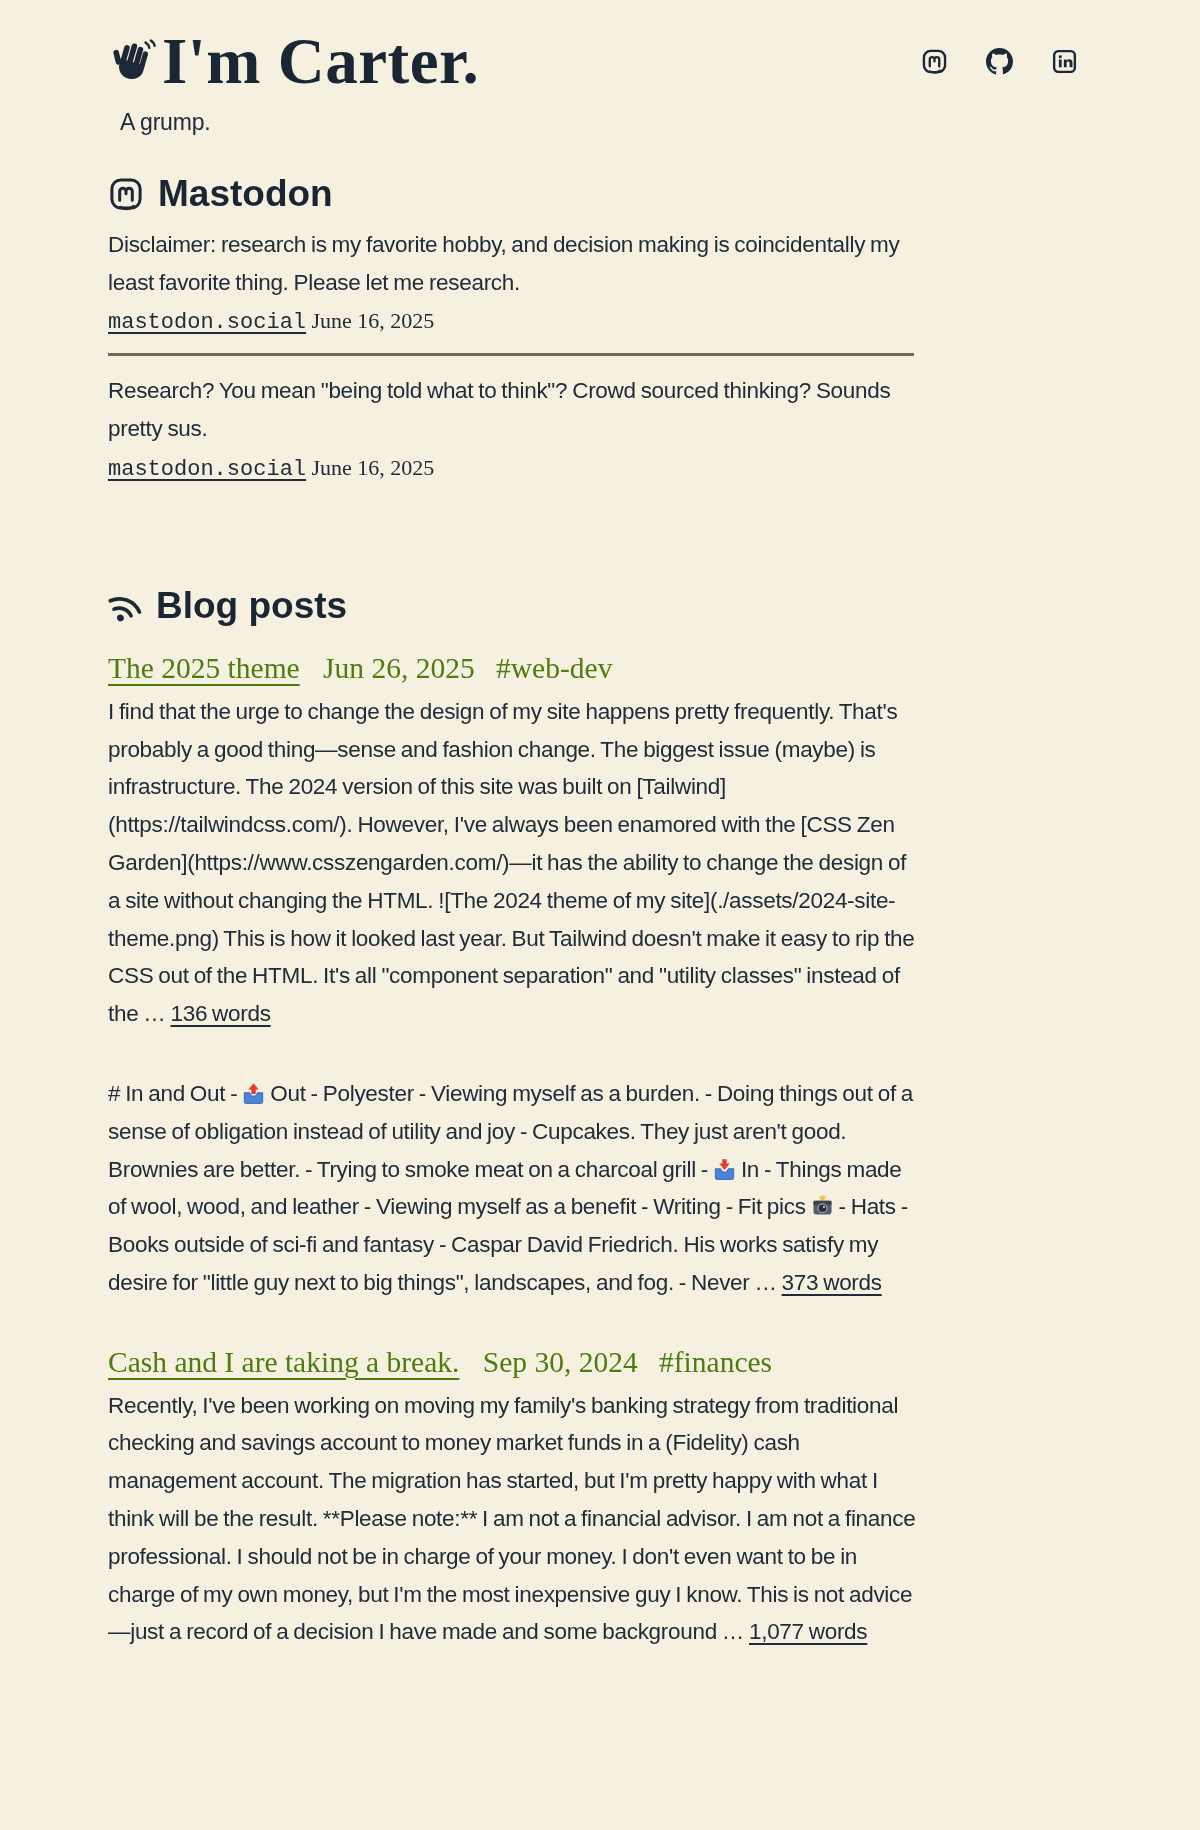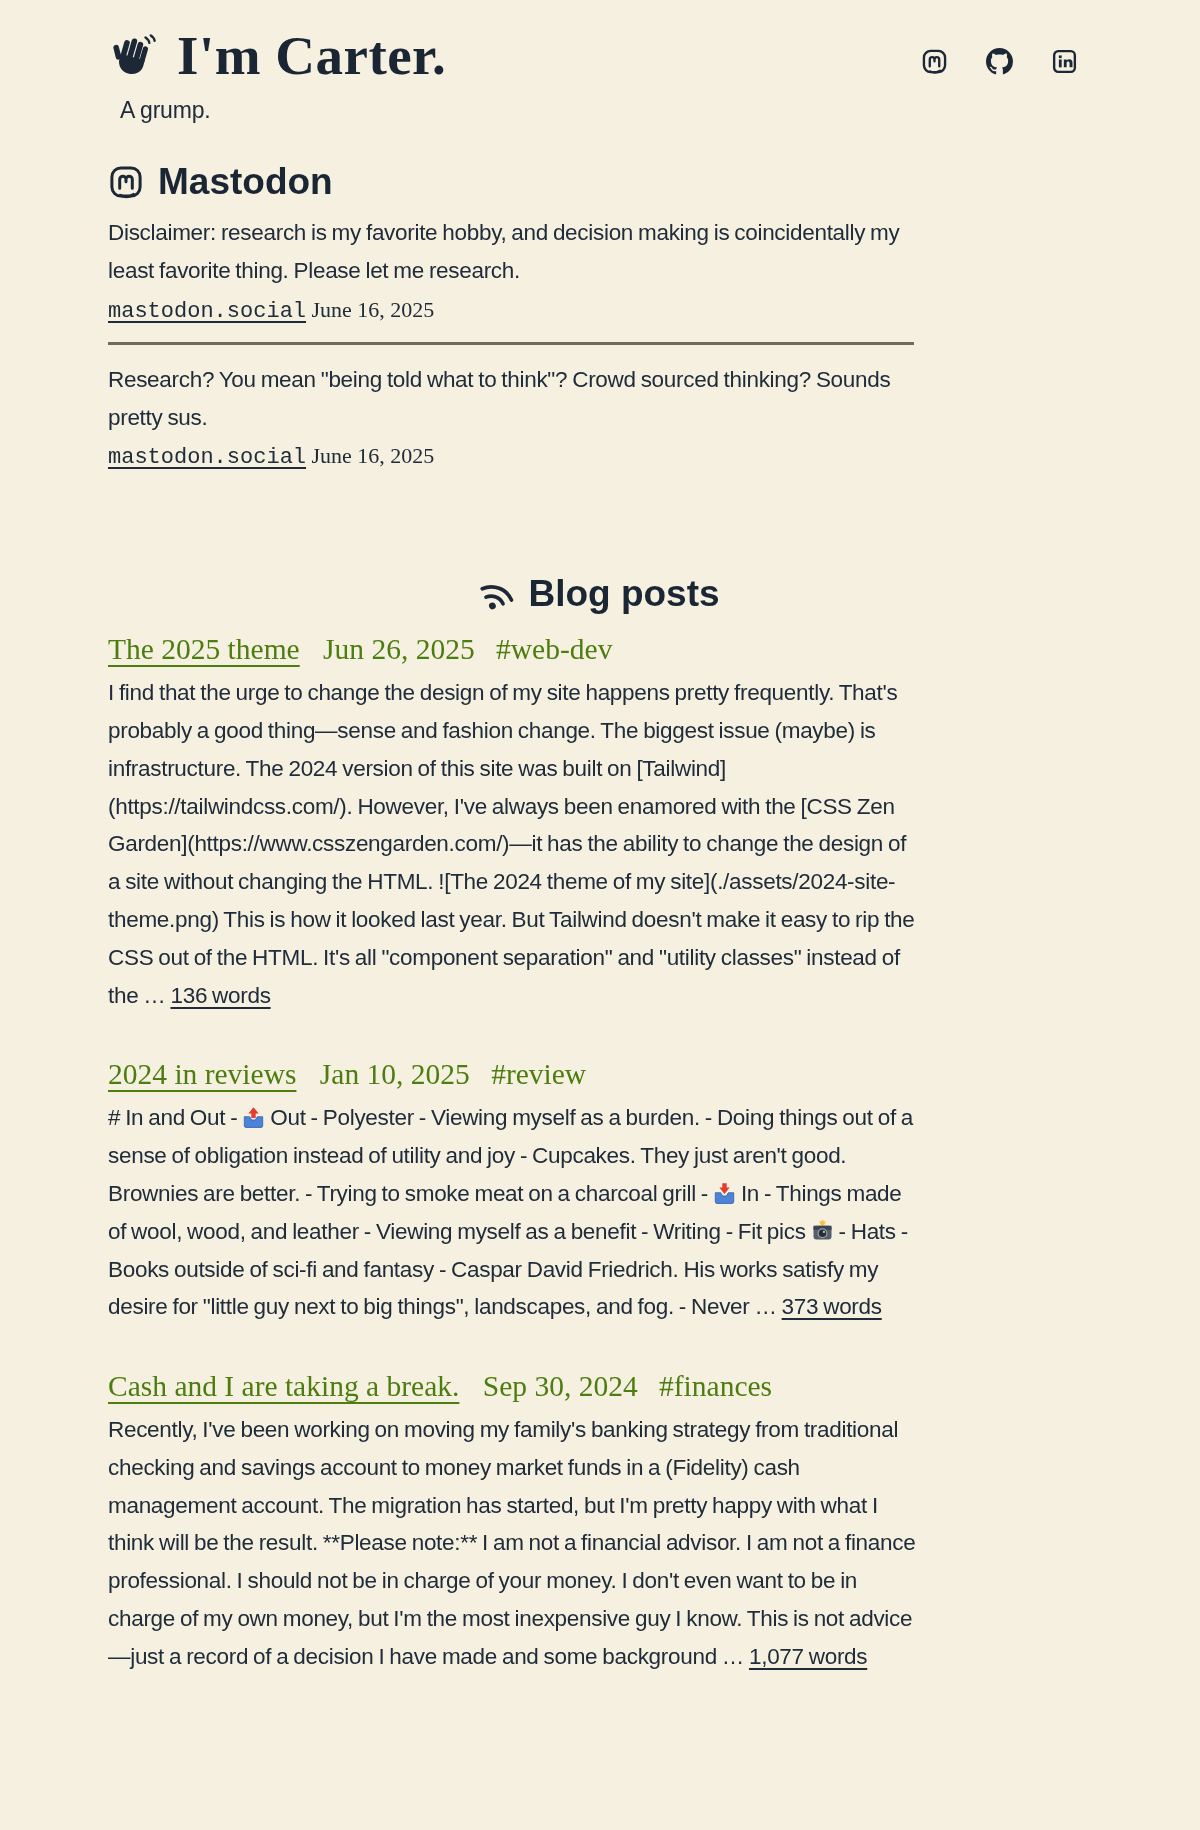--- a/index.html
+++ b/index.html
@@ -18,27 +18,27 @@
   }
   
   .header-row {
     display: flex;
     justify-content: space-between;
     align-items: flex-start;
   }
   h1.site-title {
     font-family: "Liberation Serif", serif;
     font-weight: 700;
-    font-size: 55px;
+    font-size: 65px;
     line-height: 1.15;
     margin: 0;
     color: #1b2634;
     display: flex;
     align-items: center;
-    gap: 21px;
+    gap: 6px;
     letter-spacing: 0.5px;
   }
   .social {
     display: flex;
     gap: 38px;
     margin-top: 24px;
     padding-right: 14px;
   }
   .social a { display: block; line-height: 0; }
   .tagline {
@@ -51,21 +51,21 @@
     font-family: Liberation Sans, sans-serif;
     font-weight: 700;
     font-size: 37px;
     line-height: 1.3;
     color: #1b2634;
     display: flex;
     align-items: center;
     gap: 14px;
     margin: 34px 0 8px 0;
   }
-  h2.blog-heading { margin-top: 96px; margin-bottom: 13px; justify-content: center; }
+  h2.blog-heading { margin-top: 96px; margin-bottom: 20px; }
   
   .toot { max-width: 806px; }
   .toot-text {
     font-size: 22.5px;
     line-height: 1.68;
     margin: 0;
     letter-spacing: -0.3px;
     word-spacing: -1px;
   }
   .toot-meta {
@@ -226,25 +226,20 @@
   <article class="post">
     <div class="post-title-line">
       <a href="#" class="post-title">The 2025 theme</a>
       <span class="post-date">Jun 26, 2025</span>
       <span class="post-tag">#web-dev</span>
     </div>
     <p class="excerpt"><span>I find that the urge to change the design of my site happens pretty frequently. That's probably a good thing—sense and fashion change. The biggest issue (maybe) is infrastructure. The 2024 version of this site was built on [Tailwind] (https://tailwindcss.com/). However, I've always been enamored with the [CSS Zen Garden](https://www.csszengarden.com/)—it has the ability to change the design of a site without changing the HTML. ![The 2024 theme of my site](./assets/2024-site-theme.png) This is how it looked last year. But Tailwind doesn't make it easy to rip the CSS out of the HTML. It's all "component separation" and "utility classes" instead of the … </span><a href="#" class="words-link">136 words</a></p>
   </article>
 
   <article class="post">
-    <div class="post-title-line">
-      <a href="#" class="post-title">2024 in reviews</a>
-      <span class="post-date">Jan 10, 2025</span>
-      <span class="post-tag">#review</span>
-    </div>
     <p class="excerpt"><span># In and Out - </span><span class="emoji"><svg width="23" height="23" viewBox="0 0 24 24">
             <path d="M12 1.2 L17.4 7.8 H14.3 V12.4 H9.7 V7.8 H6.6 Z" fill="#df3e30"></path>
             <path d="M2.4 11.2 H8 L10.1 14.6 H13.9 L16 11.2 H21.6 V20.6 A1.8 1.8 0 0 1 19.8 22.4 H4.2 A1.8 1.8 0 0 1 2.4 20.6 Z" fill="#4c83d8" stroke="#2d5ca6" stroke-width="0.8"></path>
           </svg></span><span> Out - Polyester - Viewing myself as a burden. - Doing things out of a sense of obligation instead of utility and joy - Cupcakes. They just aren't good. Brownies are better. - Trying to smoke meat on a charcoal grill - </span><span class="emoji"><svg width="23" height="23" viewBox="0 0 24 24">
             <path d="M12 12.4 L6.6 5.8 H9.7 V1.2 H14.3 V5.8 H17.4 Z" fill="#df3e30"></path>
             <path d="M2.4 11.2 H8 L10.1 14.6 H13.9 L16 11.2 H21.6 V20.6 A1.8 1.8 0 0 1 19.8 22.4 H4.2 A1.8 1.8 0 0 1 2.4 20.6 Z" fill="#4c83d8" stroke="#2d5ca6" stroke-width="0.8"></path>
           </svg></span><span> In - Things made of wool, wood, and leather - Viewing myself as a benefit - Writing - Fit pics </span><span class="emoji"><svg width="23" height="23" viewBox="0 0 24 24">
             <circle cx="12" cy="3.4" r="2.6" fill="#f6c244"></circle>
             <path d="M12 0 v1.6 M8.6 1.4 l1 1.2 M15.4 1.4 l-1 1.2" stroke="#f6c244" stroke-width="1.2"></path>
             <rect x="2.6" y="6" width="18.8" height="14.4" rx="2.6" fill="#555e6a"></rect>

